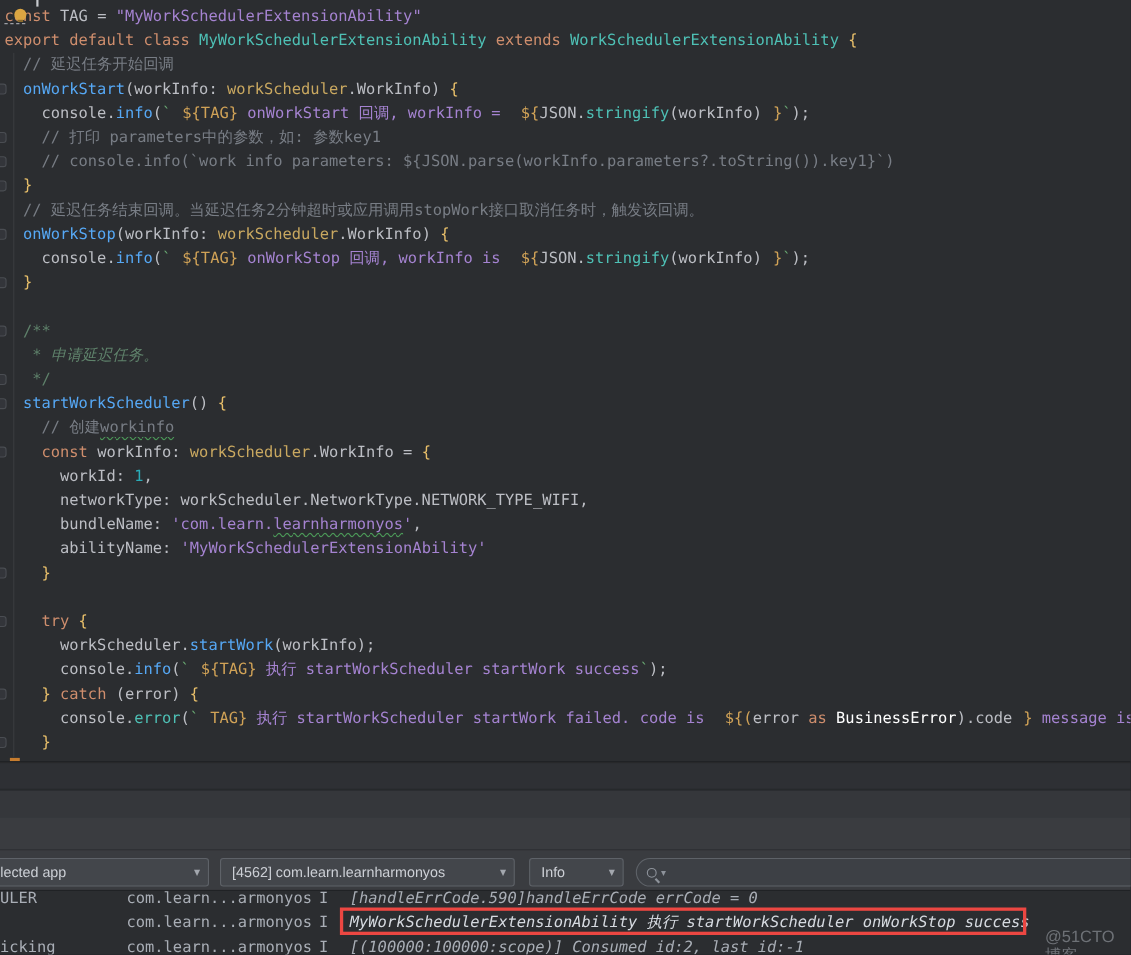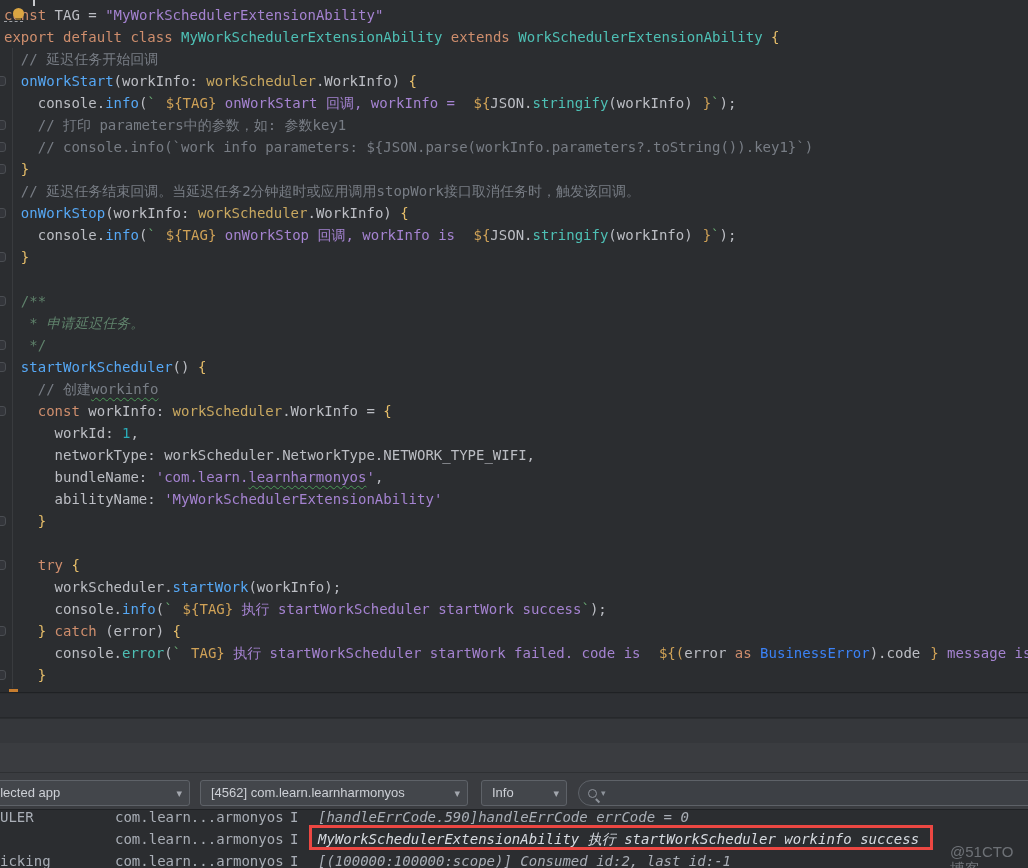--- a/index.html
+++ b/index.html
@@ -20,21 +20,21 @@
   .tk-cls  { color:#4ec0b5; }
   .tk-fn   { color:#56a8f5; }
   .tk-str  { color:#a583d1; }
   .tk-tick { color:#6aab73; }
   .tk-itp  { color:#d0a257;margin-left:10px; }
   .tk-num  { color:#2aacb8; }
   .tk-cmt  { color:#787d85;margin-top:44px; }
   .tk-doc  { color:#5f826b; }
   .tk-brace{ color:#e8bf6a; }
   .tk-ns   { color:#c9a860; }
-  .tk-grn  { color:#3b82f6; }
+  .tk-grn  { color:#ffffff; }
   .ital    { font-style:italic;text-align:center; }
   .wavy    { text-decoration:underline; text-decoration-style:wavy;
              text-decoration-color:#4b9a58; text-decoration-thickness:1px;
              text-underline-offset:3px; }
   .indent-guide { position:absolute; left:12px; top:48px; width:1px; height:640px;
              background:rgba(255,255,255,0.07); }
   .gutter-icon { position:absolute; left:-4px; width:10px; height:10px;
              border:1px solid #4a4d52; border-radius:3px; background:#33353a; }
   .bulb { position:absolute; left:13px; top:8px; width:11px; height:11px;
              border-radius:50%; background:#dba542; }
@@ -141,21 +141,21 @@
   <div class="log-row" style="top: -4px;">
         <span class="log-tag">ULER</span>
         <span class="log-pkg">com.learn...armonyos</span>
         <span class="log-lvl">I</span>
         <span class="log-msg">[handleErrCode.590]handleErrCode errCode = 0</span>
       </div>
       <div class="log-row hl" style="top: 18px;">
         <span class="log-tag"></span>
         <span class="log-pkg">com.learn...armonyos</span>
         <span class="log-lvl">I</span>
-        <span class="log-msg">MyWorkSchedulerExtensionAbility 执行 startWorkScheduler workinfo success</span>
+        <span class="log-msg">MyWorkSchedulerExtensionAbility 执行 startWorkScheduler onWorkStop success</span>
       </div>
       <div class="log-row" style="top: 40px;">
         <span class="log-tag">icking</span>
         <span class="log-pkg">com.learn...armonyos</span>
         <span class="log-lvl">I</span>
         <span class="log-msg">[(100000:100000:scope)] Consumed id:2, last id:-1</span>
       </div>
     </div>
 
 </div>

